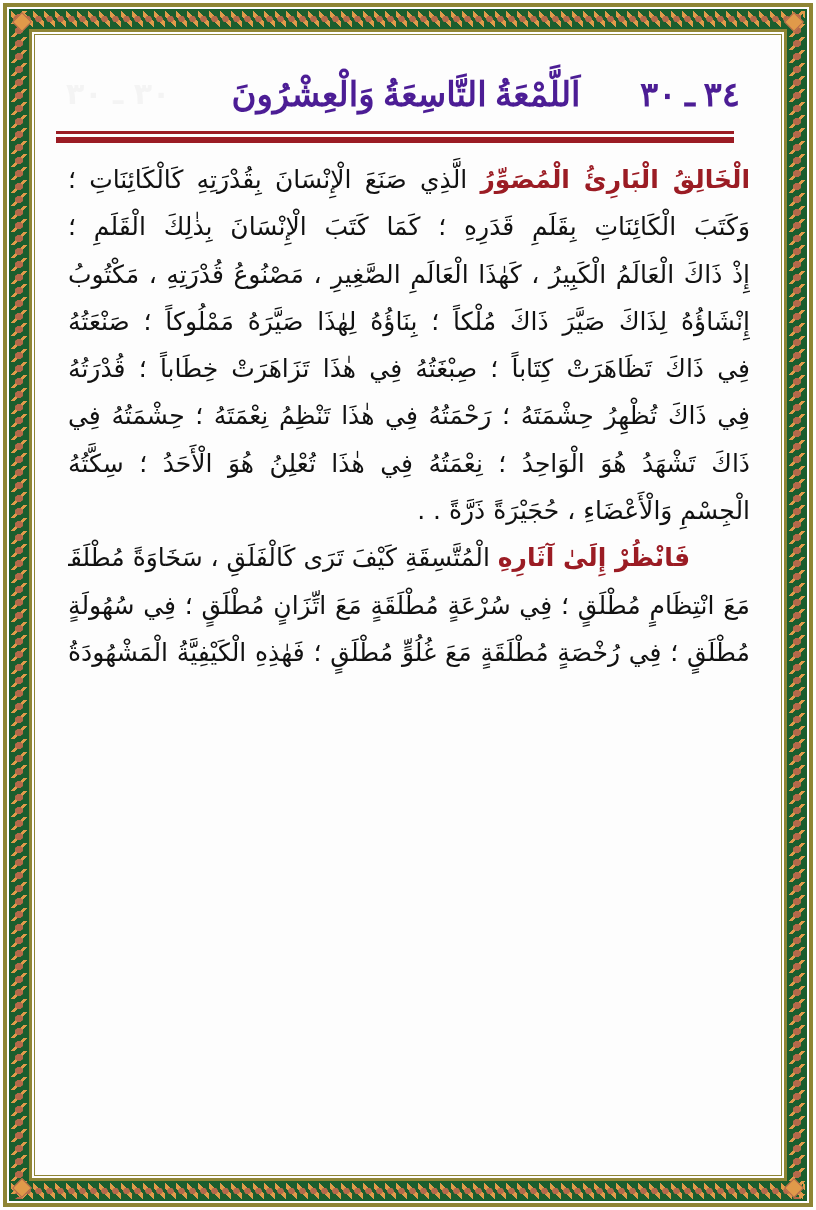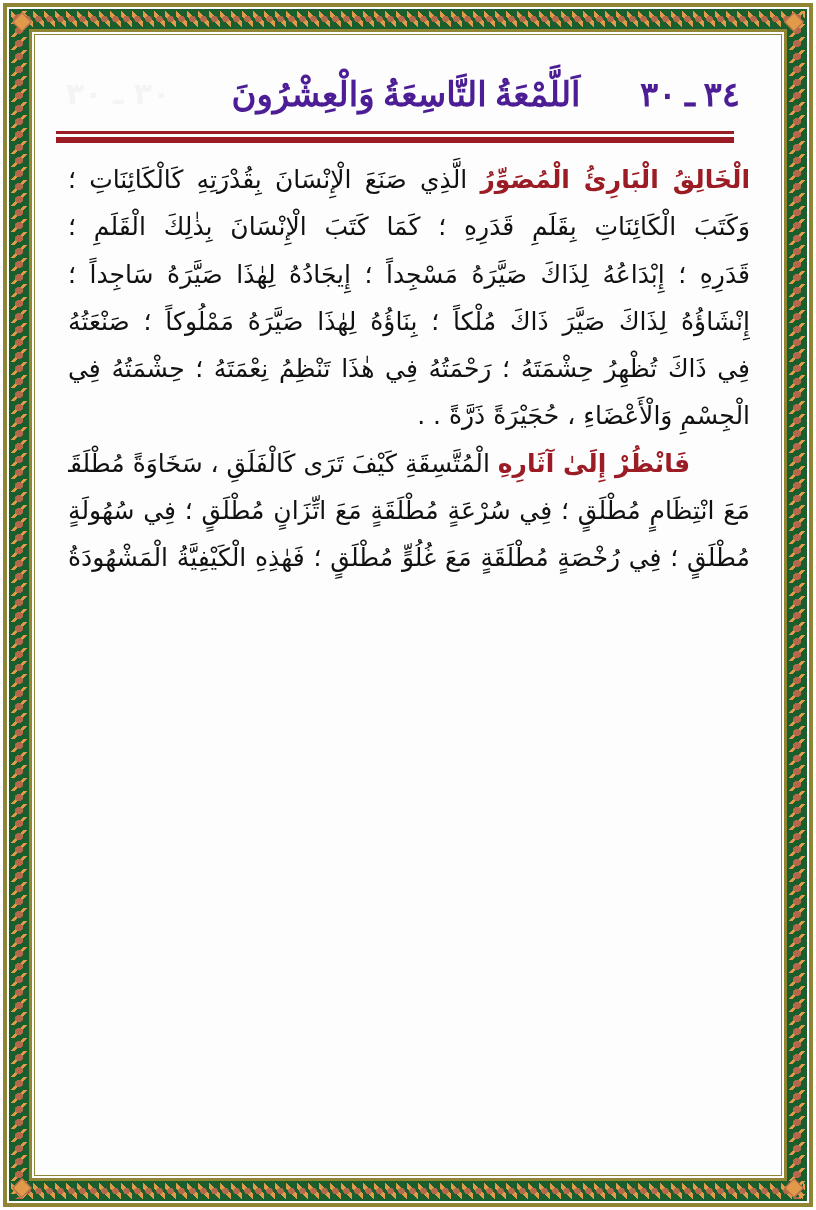--- a/index.html
+++ b/index.html
@@ -76,21 +76,23 @@
       <span>&nbsp;&nbsp;&nbsp;&nbsp;&nbsp;</span>
       <span>اَللَّمْعَةُ التَّاسِعَةُ وَالْعِشْرُونَ</span>
     </div>
   </div>
   <div class="rule thin"></div>
   <div class="rule thick"></div>
 
   <div class="body-text" id="body-lines">
       <div class="line"><span class="hl">الْخَالِقُ الْبَارِئُ الْمُصَوِّرُ</span><span> الَّذِي صَنَعَ الْإِنْسَانَ بِقُدْرَتِهِ كَالْكَائِنَاتِ ؛</span></div>
       <div class="line"><span>وَكَتَبَ الْكَائِنَاتِ بِقَلَمِ قَدَرِهِ ؛ كَمَا كَتَبَ الْإِنْسَانَ بِذٰلِكَ الْقَلَمِ ؛</span></div>
-      <div class="line"><span>قَدَرِهِ ؛ إِبْدَاعُهُ لِذَاكَ صَيَّرَهُ مَسْجِداً ؛ إِيجَادُهُ لِهٰذَا صَيَّرَهُ سَاجِداً ؛</span></div>
+      <div class="line"><span>إِذْ ذَاكَ الْعَالَمُ الْكَبِيرُ ، كَهٰذَا الْعَالَمِ الصَّغِيرِ ، مَصْنُوعُ قُدْرَتِهِ ، مَكْتُوبُ</span></div>
       <div class="line"><span>إِنْشَاؤُهُ لِذَاكَ صَيَّرَ ذَاكَ مُلْكاً ؛ بِنَاؤُهُ لِهٰذَا صَيَّرَهُ مَمْلُوكاً ؛ صَنْعَتُهُ</span></div>
+      <div class="line"><span>فِي ذَاكَ تَظَاهَرَتْ كِتَاباً ؛ صِبْغَتُهُ فِي هٰذَا تَزَاهَرَتْ خِطَاباً ؛ قُدْرَتُهُ</span></div>
       <div class="line"><span>فِي ذَاكَ تُظْهِرُ حِشْمَتَهُ ؛ رَحْمَتُهُ فِي هٰذَا تَنْظِمُ نِعْمَتَهُ ؛ حِشْمَتُهُ فِي</span></div>
+      <div class="line"><span>ذَاكَ تَشْهَدُ هُوَ الْوَاحِدُ ؛ نِعْمَتُهُ فِي هٰذَا تُعْلِنُ هُوَ الْأَحَدُ ؛ سِكَّتُهُ</span></div>
       <div class="line last"><span>الْجِسْمِ وَالْأَعْضَاءِ ، حُجَيْرَةً ذَرَّةً . .</span></div>
       <div class="line indent"><span class="hl">فَانْظُرْ إِلَىٰ آثَارِهِ</span><span> الْمُتَّسِقَةِ كَيْفَ تَرَى كَالْفَلَقِ ، سَخَاوَةً مُطْلَقَةً</span></div>
       <div class="line"><span>مَعَ انْتِظَامٍ مُطْلَقٍ ؛ فِي سُرْعَةٍ مُطْلَقَةٍ مَعَ اتِّزَانٍ مُطْلَقٍ ؛ فِي سُهُولَةٍ</span></div>
       <div class="line"><span>مُطْلَقٍ ؛ فِي رُخْصَةٍ مُطْلَقَةٍ مَعَ غُلُوٍّ مُطْلَقٍ ؛ فَهٰذِهِ الْكَيْفِيَّةُ الْمَشْهُودَةُ</span></div>
     </div>
 </div>
 
 </body></html>

